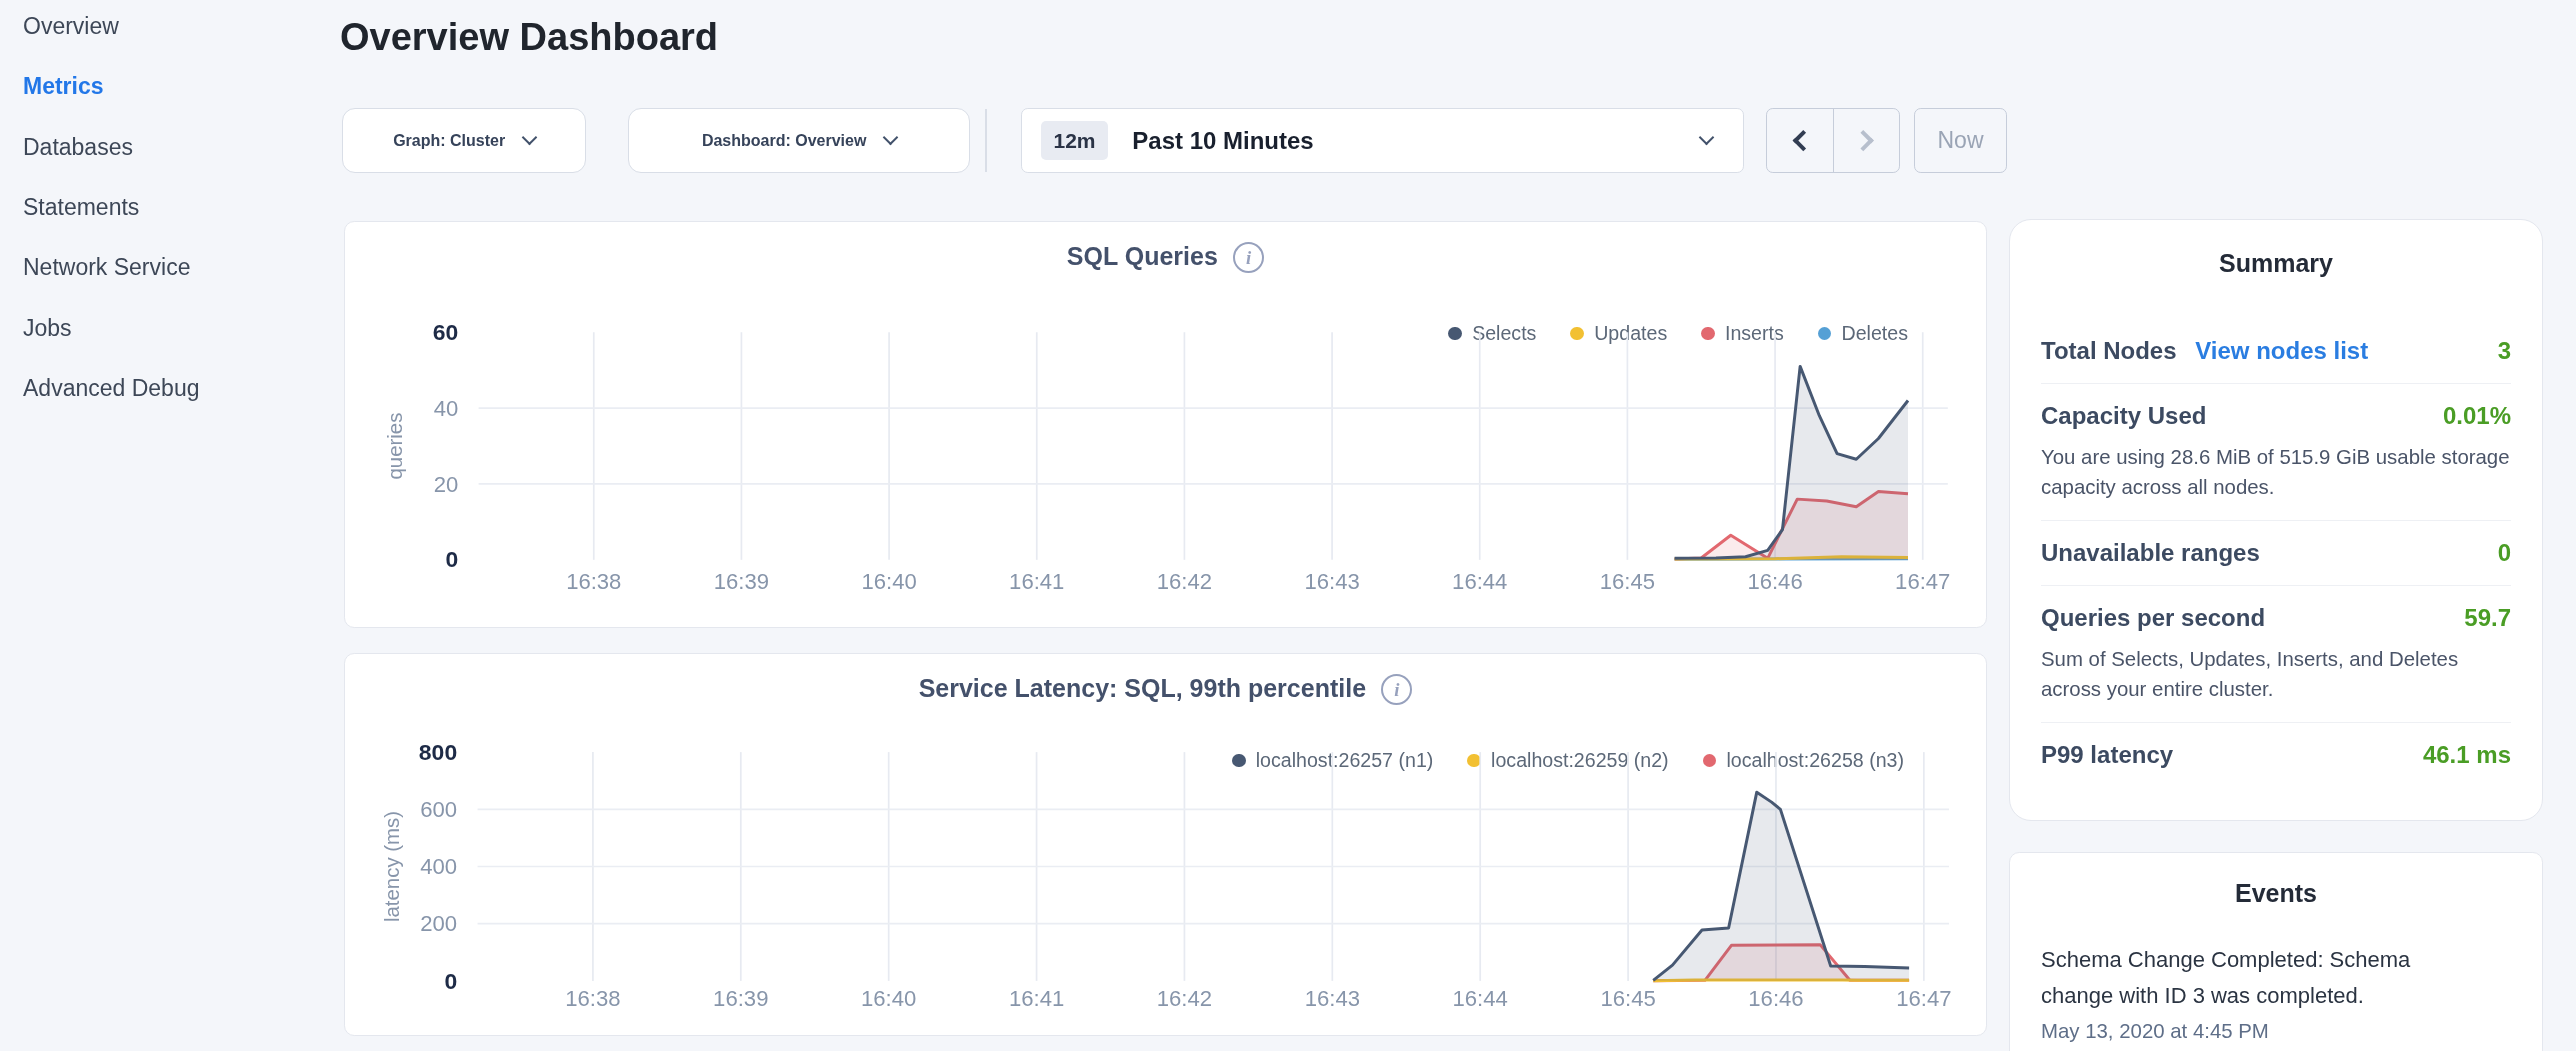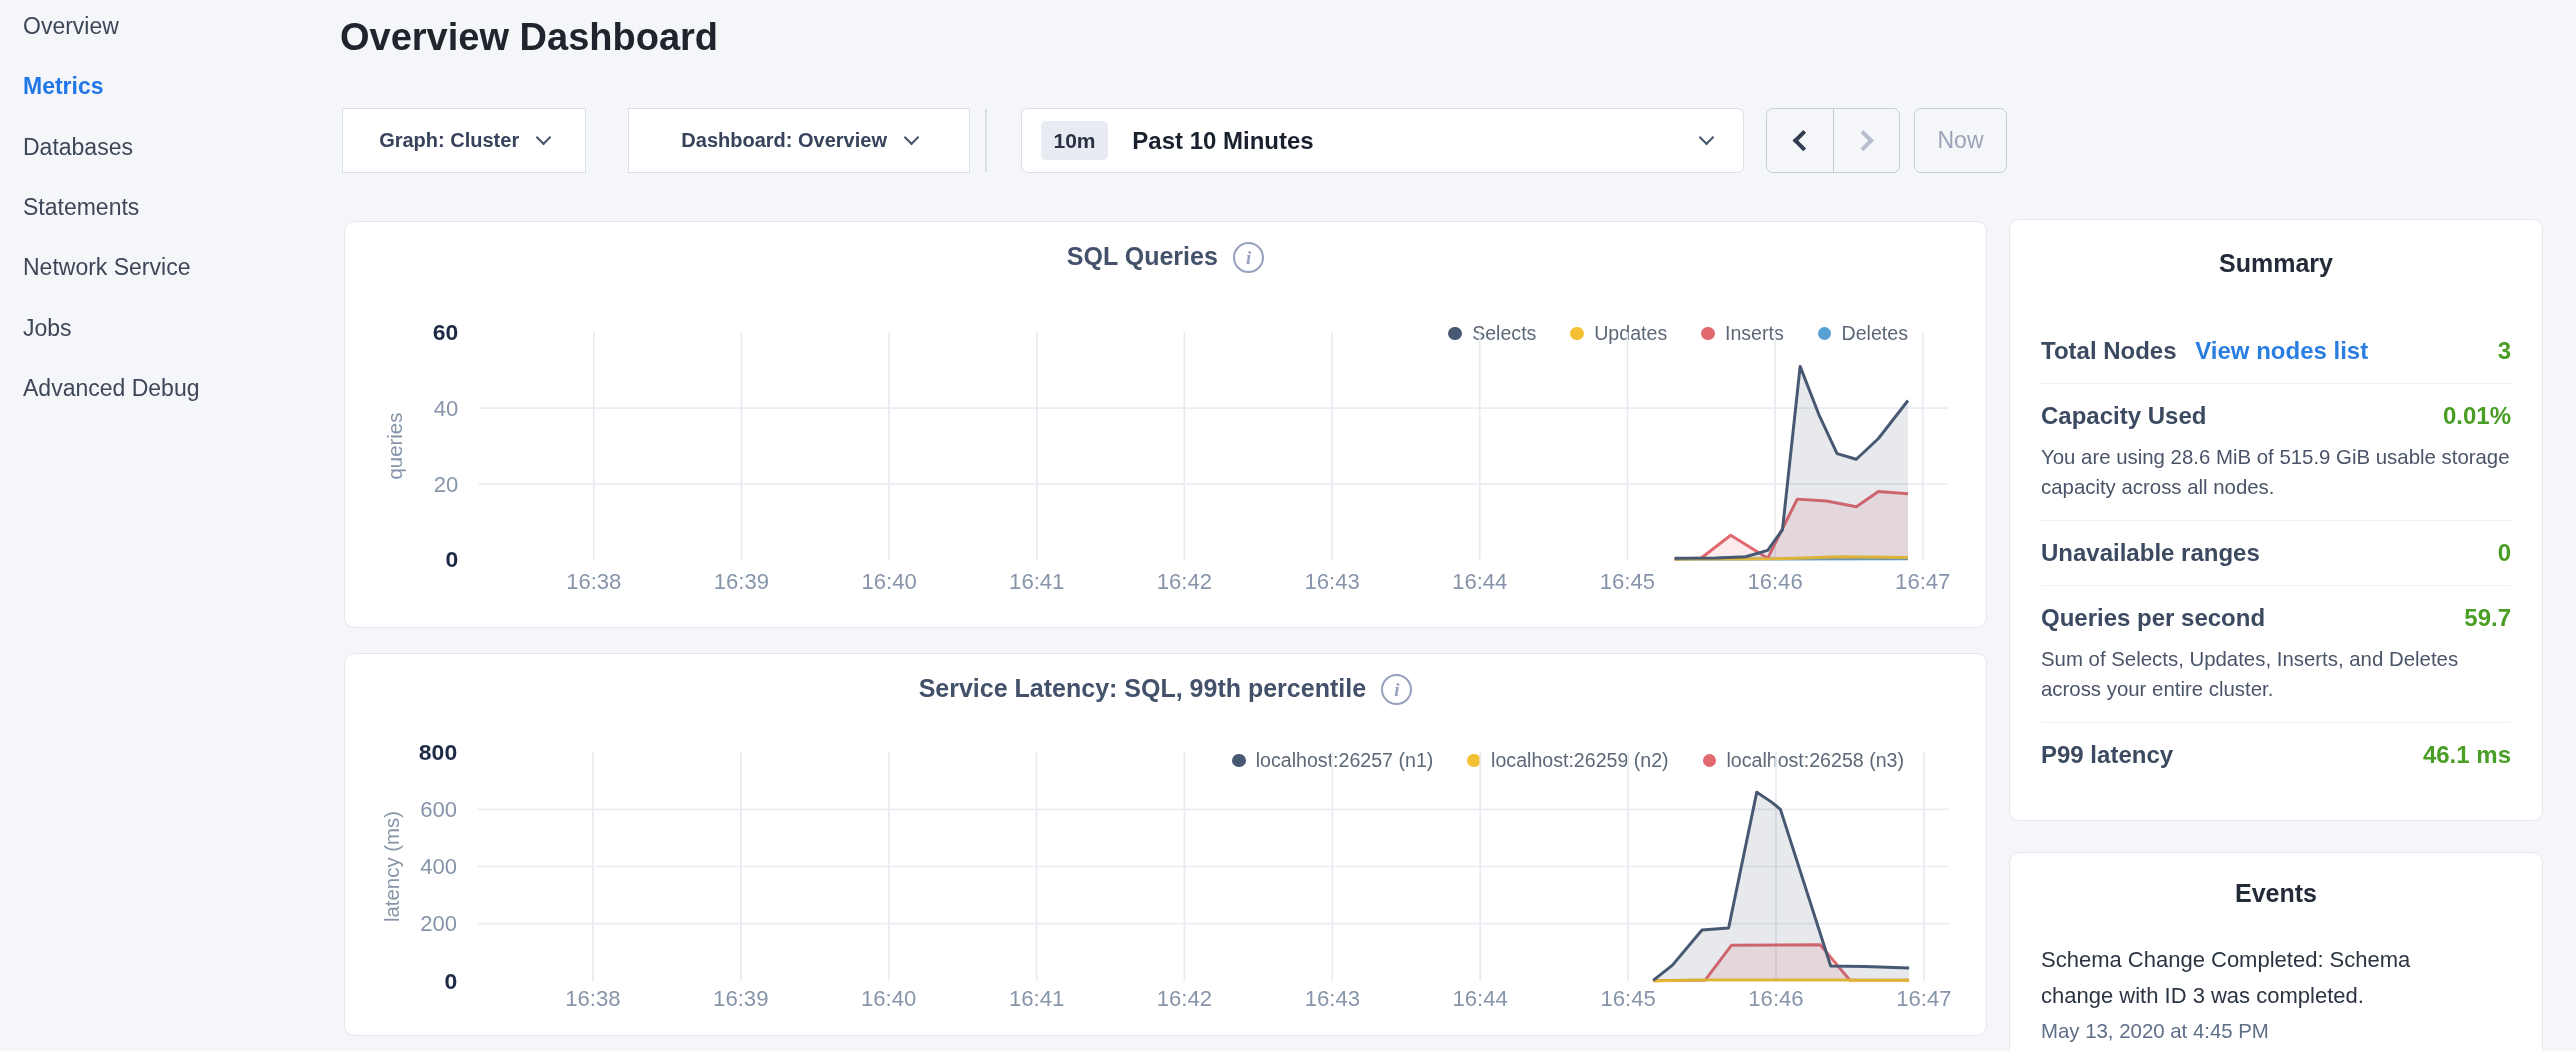--- a/index.html
+++ b/index.html
@@ -14,22 +14,22 @@
   .sidebar-item { position:absolute; left:23px; height:39px; display:flex; align-items:center;
     font-size:23px; color:#3d4757; cursor:pointer; white-space:nowrap; }
   .sidebar-item.active { color:#2277e8; font-weight:700; }
 
   
   .page-title { position:absolute; left:340px; top:8.5px; font-size:38px; line-height:56px;
     font-weight:600; color:#20252d; }
 
   
   .dropdown { position:absolute; top:108px; height:65px; background:#fff;
-    border:1.7px solid #d9dee7; border-radius:0; display:flex; align-items:center;
-    justify-content:center; gap:18.7px; font-size:20px; font-weight:700; color:#36435a; cursor:pointer; }
+    border:1.7px solid #d9dee7; border-radius:13px; display:flex; align-items:center;
+    justify-content:center; gap:18.7px; font-size:16px; font-weight:700; color:#36435a; cursor:pointer; }
   .chev { width:11px; height:11px; border-right:2.6px solid #42526b; border-bottom:2.6px solid #42526b;
     transform:rotate(45deg); margin-top:-6.8px; }
   .vdiv { position:absolute; left:985px; top:109px; width:1.7px; height:63px; background:#d9dee7; }
   .timebox { position:absolute; left:1021px; top:108px; width:723px; height:65px; background:#fff;
     border:1.7px solid #d9dee7; border-radius:6.8px; display:flex; align-items:center;
     padding:0 31px 0 18.7px; cursor:pointer; }
   .time-badge { background:#e8ebf2; border-radius:5.1px; padding:7.7px 12.8px; font-size:21px;
     font-weight:700; color:#2a3346; }
   .time-label { margin-left:24px; font-size:24px; font-weight:700; color:#19202e; flex:1; }
   .navgroup { position:absolute; left:1766px; top:108px; width:134px; height:65px;
@@ -41,21 +41,21 @@
   .chev-right { width:14.5px; height:14.5px; border-right:4.3px solid #b7bfcd; border-top:4.3px solid #b7bfcd;
     transform:rotate(45deg); margin-right:6.8px; }
   .nowbtn { position:absolute; left:1914px; top:108px; width:93px; height:65px;
     border:1.7px solid #c6cdda; border-radius:6.8px; display:flex; align-items:center;
     justify-content:center; font-size:23px; font-weight:400; color:#9aa4b5; cursor:default; }
 
   
   .card { position:absolute; background:#fff; border:1.7px solid #e4e7ee; border-radius:10.2px; }
   #chart-card-0 { left:344px; top:221px; width:1643px; height:407px; }
   #chart-card-1 { left:344px; top:653px; width:1643px; height:383px; }
-  #summary-card { left:2009px; top:219px; width:534px; height:602px; padding:29px 31px; }
+  #summary-card { left:2009px; top:219px; width:534px; height:602px; padding:29px 31px;border-radius:22px; }
   #events-card  { left:2009px; top:852px; width:534px; height:272px; padding:25.5px 31px; }
 
   .chart-title-row { position:absolute; top:20.4px; left:0; right:0; display:flex; 
     justify-content:center; gap:15.3px; font-size:25px; font-weight:700; color:#44516b; }
   .info-icon { width:31px; height:31px; border:2.6px solid #97a1bd; border-radius:50%; color:#97a1bd;
     font-size:18.7px; font-weight:600; font-style:italic; font-family:"Liberation Serif", serif;
     display:flex; align-items:center; justify-content:center; cursor:pointer; }
   .legend { position:absolute; display:flex; gap:34px; align-items:center; }
   #legend-0 { top:73px; right:78px; }
   #legend-1 { top:68px; right:82px; }
@@ -97,21 +97,21 @@
 <div class="dropdown" style="left:342px;width:244px">
   <span>Graph: Cluster</span>
   <span class="chev"></span>
 </div>
 <div class="dropdown" style="left:628px;width:342px">
   <span>Dashboard: Overview</span>
   <span class="chev"></span>
 </div>
 <div class="vdiv"></div>
 <div class="timebox">
-  <span class="time-badge">10m</span>
+  <span class="time-badge">12m</span>
   <span class="time-label">Past 10 Minutes</span>
   <span class="chev"></span>
 </div>
 <div class="navgroup">
   <div class="navbtn">
     <span class="chev-left"></span>
   </div>
   <div class="navbtn">
     <span class="chev-right"></span>
   </div>

